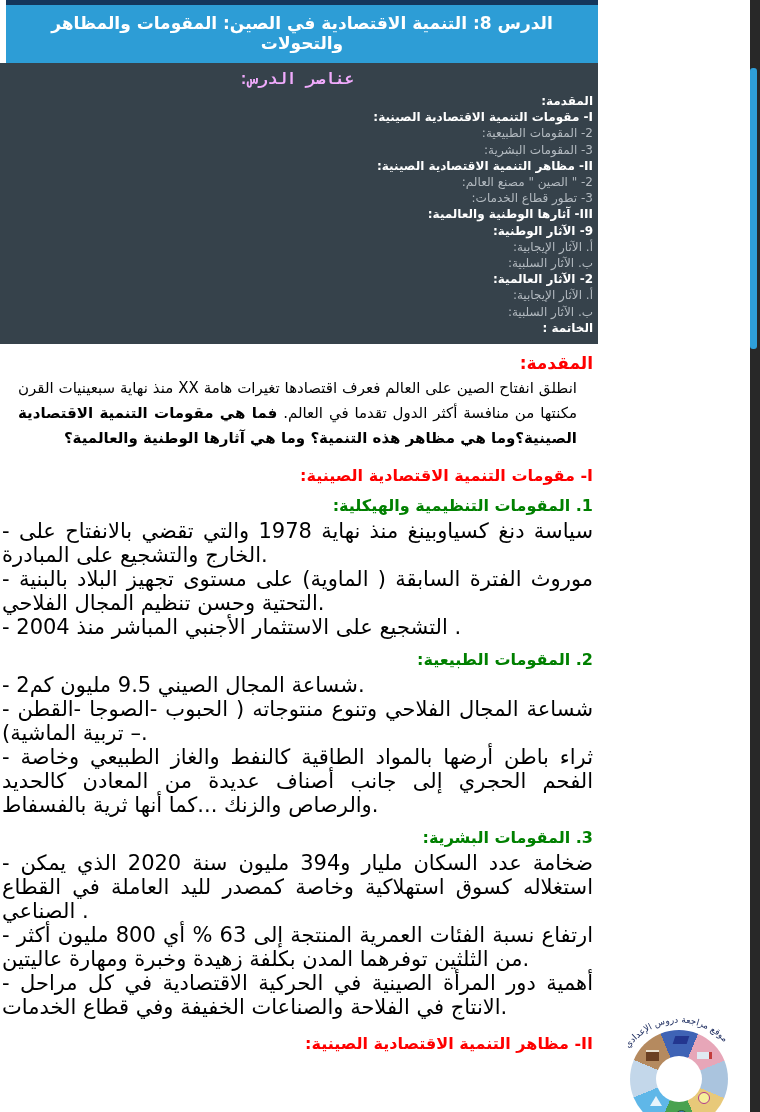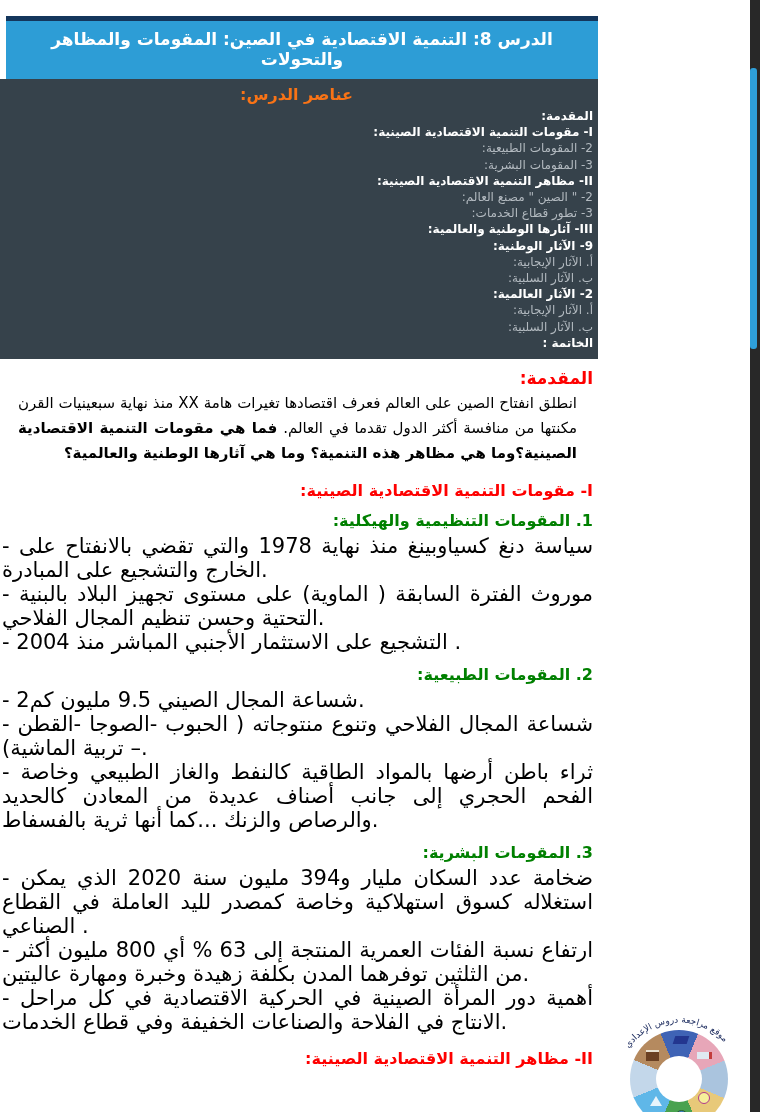--- a/index.html
+++ b/index.html
@@ -1,31 +1,31 @@
 <!DOCTYPE html>
 <html><head>
 <meta charset="utf-8">
 <style>
   html,body{margin:0;padding:0;background:#ffffff;width:760px;height:1112px;overflow:hidden;
     font-family:"DejaVu Sans",sans-serif;}
   .page{position:relative;width:760px;height:1112px;background:#fff;}
-  .main-col{position:absolute;left:0;top:16px;width:598px;}
+  .main-col{position:absolute;left:0;top:0;width:598px;}
 
   
   .edge-strip{position:absolute;left:750px;top:0;width:10px;height:1112px;background:#282828;}
   .scrollbar-thumb{position:absolute;left:750px;top:68px;width:7px;height:281px;background:#2e9fd9;border-radius:3px;z-index:5;}
 
   
   .header-wrap{margin:0 0 0 6px;background:#14365c;padding-top:5px;}
   .title-bar{background:#2d9dd6;color:#fff;text-align:center;font-weight:bold;font-size:17px;
     padding:8px 10px 10px;direction:rtl;}
 
   
   .outline-box{background:#36424b;padding:4px 5px 8px 0;direction:rtl;}
-  .outline-title{color:#f97316;font-weight:bold;font-size:16px;text-align:center;direction:rtl;padding:2px 0 4px;}
+  .outline-title{color:#f0abfc;font-weight:bold;font-size:16px;text-align:center;direction:rtl;padding:2px 0 4px;font-family:Liberation Mono, monospace;}
   .ol-line{font-size:12px;line-height:16.2px;text-align:right;direction:rtl;color:#b3bac0;}
   .ol-line.strong{color:#ffffff;font-weight:bold;}
 
   
   .content{padding:8px 5px 0 2px;}
   .h-red{color:#fe0000;font-weight:bold;font-size:17px;direction:rtl;text-align:right;line-height:22px;margin:0 0 2px;}
   .h-red.num{font-size:16px;margin:14px 0 8px;}
   .h-green{color:#008000;font-weight:bold;font-size:16px;direction:rtl;text-align:right;line-height:21px;margin:10px 0 3px;}
   .intro{direction:rtl;text-align:justify;font-size:15px;line-height:25px;margin:0 16px 10px;color:#000;}
   .intro b{font-weight:bold;}

